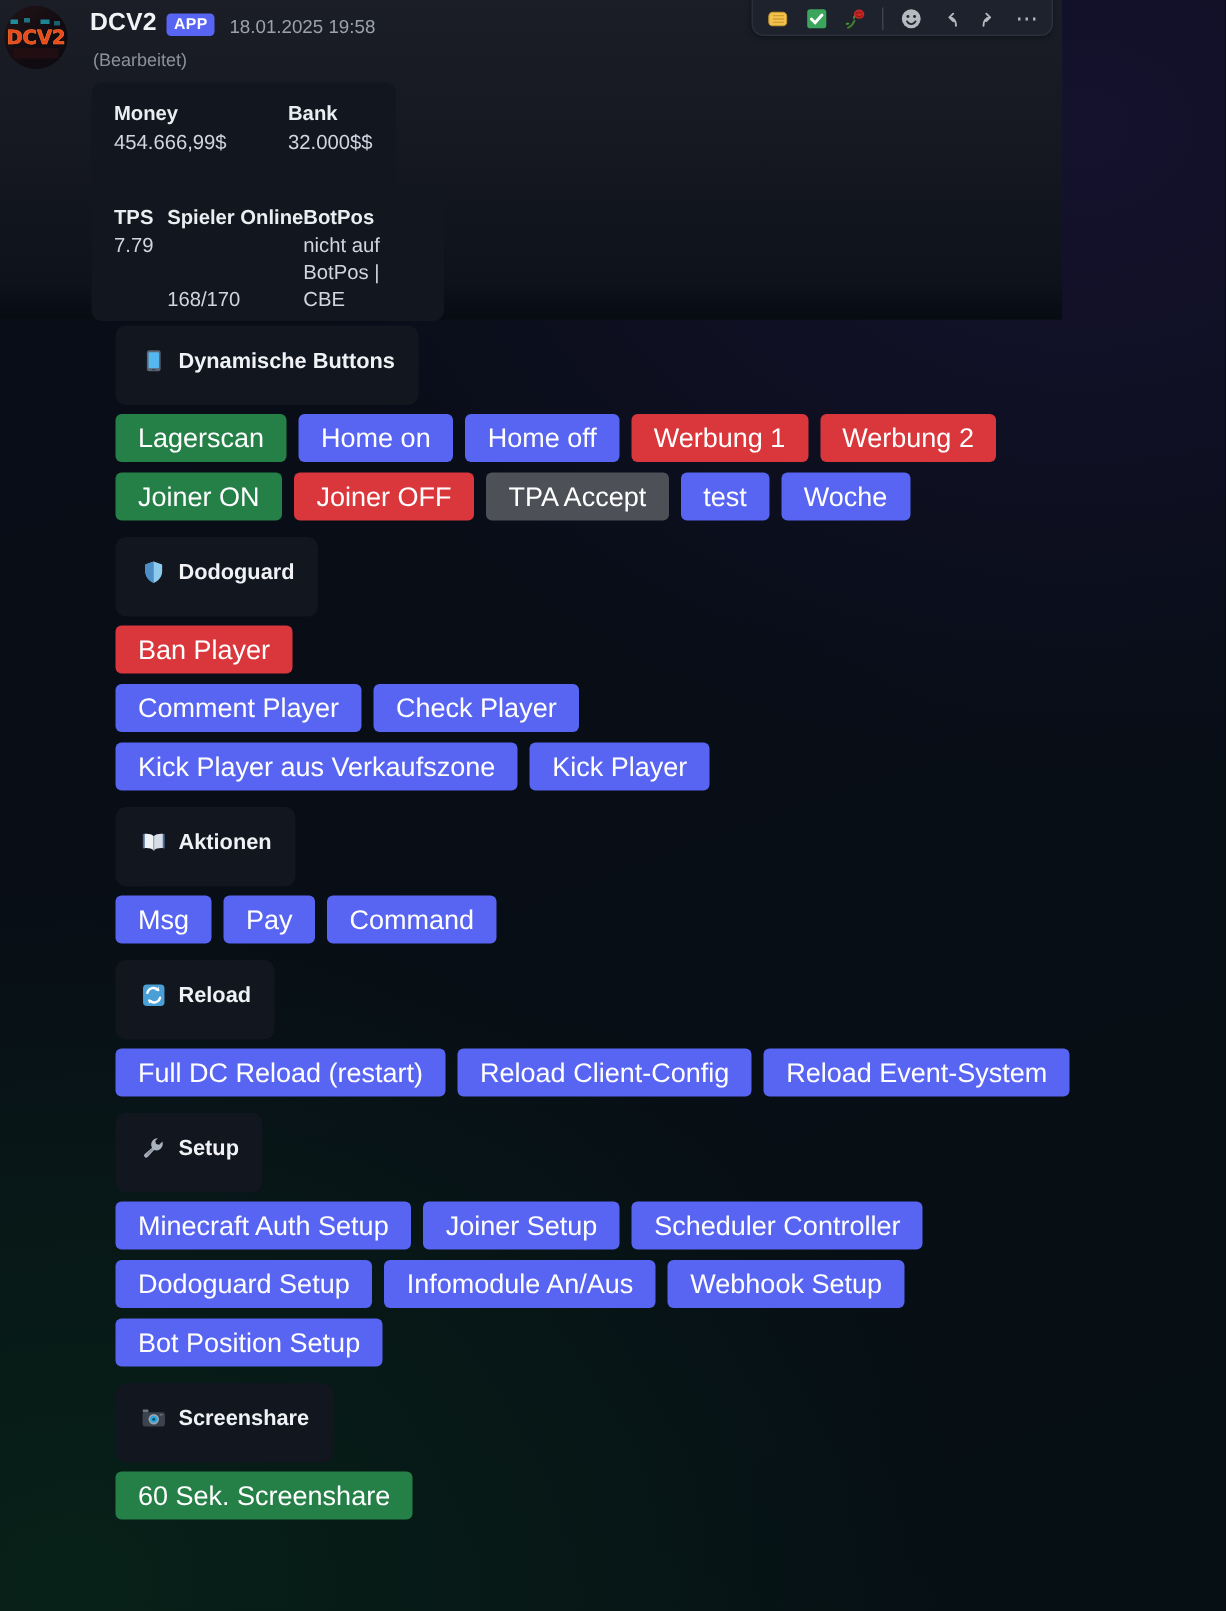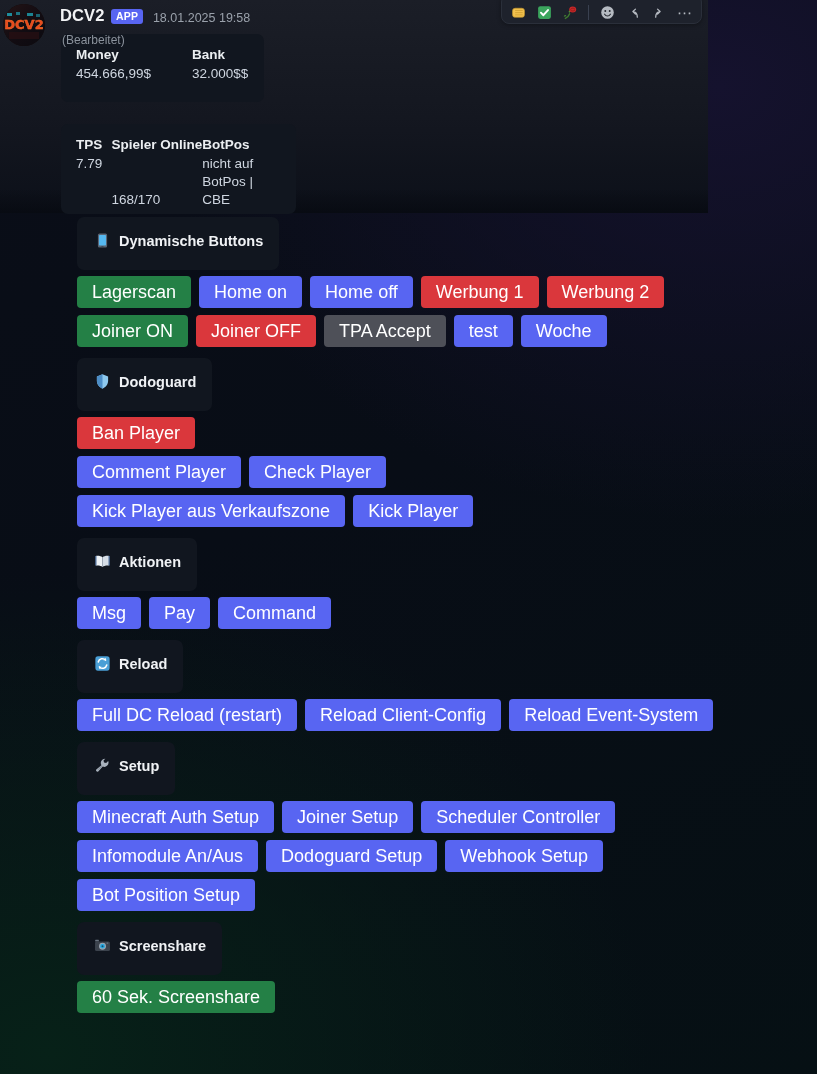--- a/index.html
+++ b/index.html
@@ -126,21 +126,21 @@
     line-height: 1;
   }
 
   
   .embed {
     position: absolute;
     background: #11161f;
     border-radius: 7px;
     z-index: 3;
   }
-  #embed-money  { left: 61px; top: 34px;  width: 203px; height: 68px; }
+  #embed-money  { left: 61px; top: 55px;  width: 203px; height: 68px; }
   #embed-status { left: 61px; top: 124px; width: 235px; height: 90px; }
 
   .fields { display: flex; padding: 13px 15px 0; gap: 0; }
   .field { display: flex; flex-direction: column; gap: 3px; }
   .f-name {
     color: #ebeef1;
     font-size: 13.5px;
     font-weight: 700;
     white-space: nowrap;
   }
@@ -414,22 +414,22 @@
     <path d="M13.3 2.1a5 5 0 00-4.6 7.5l-6 5.1a1.7 1.7 0 002.3 2.4l5.3-5.8a5 5 0 006.4-6.5l-2.4 2.4-2.5-.6-.6-2.5z" fill="#a9b2bd"></path>
     <path d="M4.1 14.9l4.6-4.8.9 1-4.9 4.5z" fill="#868f9b"></path>
   </svg>
 </span>
           <span class="sec-title">Setup</span>
         </div><div class="btn-row row-gap-top">
           <button class="dbtn primary">Minecraft Auth Setup</button>
           <button class="dbtn primary">Joiner Setup</button>
           <button class="dbtn primary">Scheduler Controller</button>
         </div><div class="btn-row">
+          <button class="dbtn primary">Dodoguard Setup</button>
           <button class="dbtn primary">Infomodule An/Aus</button>
-          <button class="dbtn primary">Dodoguard Setup</button>
           <button class="dbtn primary">Webhook Setup</button>
         </div><div class="btn-row">
           <button class="dbtn primary">Bot Position Setup</button>
         </div><div class="spacer-4"></div></div>
       <div class="sec-block"><div class="section-card">
           <span class="sec-icon">
   <svg width="17" height="17" viewBox="0 0 20 20" aria-hidden="true">
     <rect x="1.4" y="3.2" width="4.4" height="2.2" rx=".5" fill="#6a7480"></rect>
     <rect x="1.2" y="5.2" width="17.6" height="11.2" rx="1.8" fill="#3c434d"></rect>
     <circle cx="10" cy="10.8" r="4.1" fill="#9aa4b0"></circle>

